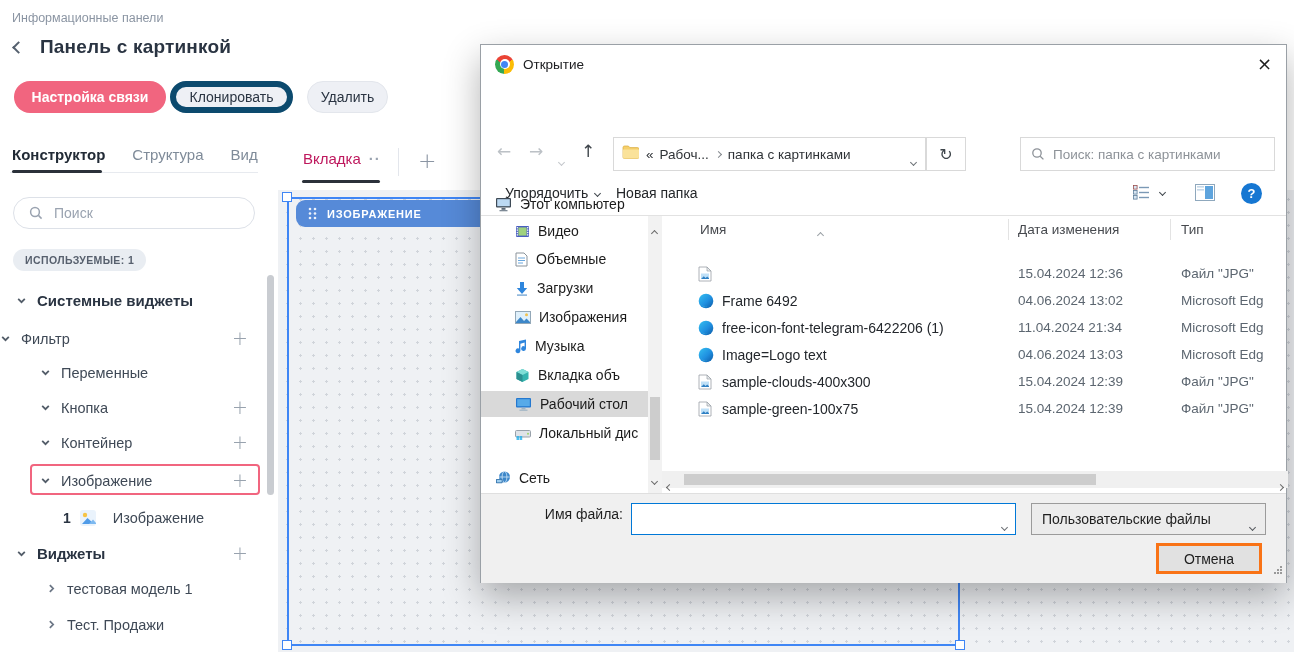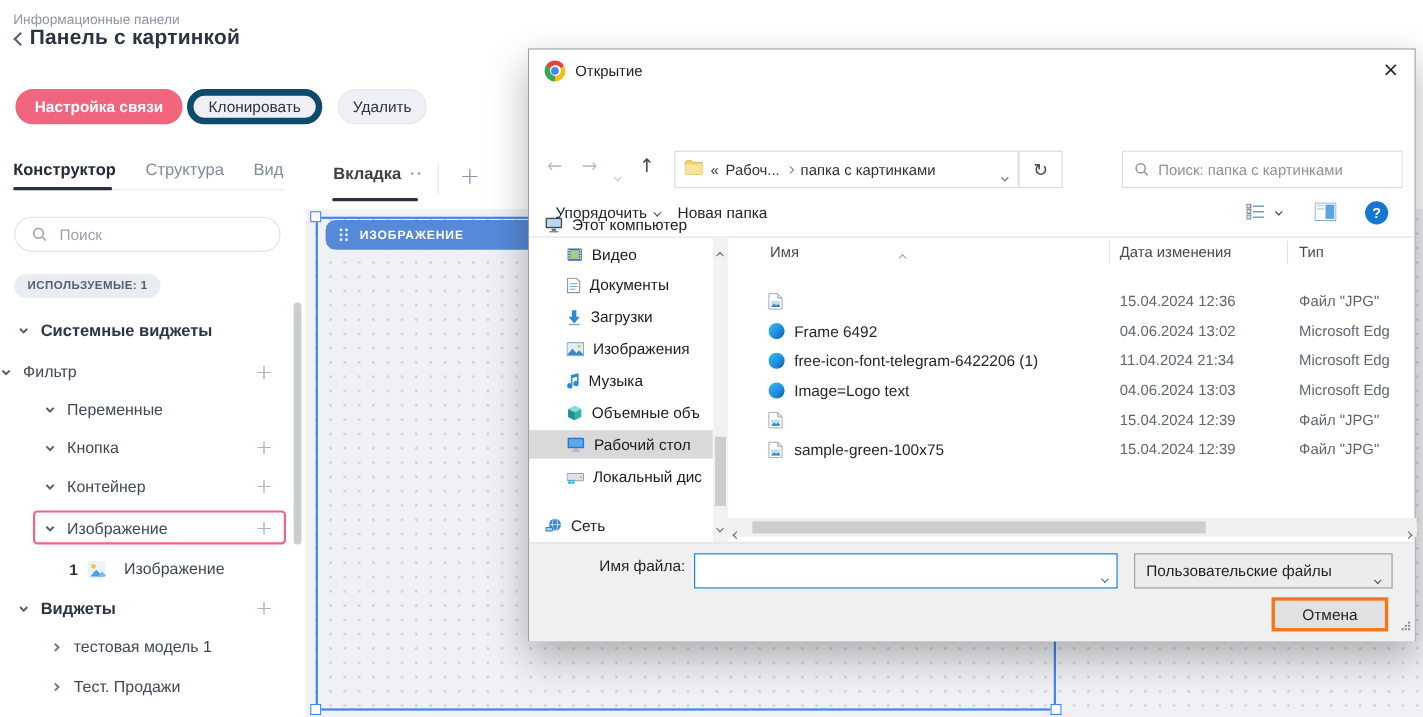--- a/index.html
+++ b/index.html
@@ -3,21 +3,21 @@
 <meta charset="utf-8">
 <style>
   * { margin:0; padding:0; box-sizing:border-box; }
   html,body { width:1294px; height:652px; overflow:hidden; background:#fff;
     font-family:"Liberation Sans","DejaVu Sans",sans-serif; }
   .abs { position:absolute; }
   .glyph { font-family:"DejaVu Sans",sans-serif; }
 
   
   #app-breadcrumb { left:12px; top:11px; font-size:12.5px; color:#8b95a3; }
-  #title-row { left:14px; top:24px; display:flex; align-items:center; gap:4px; }
+  #title-row { left:14px; top:36px; display:flex; align-items:center; gap:17px; }
   #back-ch { color:#55606e; cursor:pointer; display:inline-flex; }
   #page-title { font-size:19px; font-weight:700; color:#2a3442; letter-spacing:.2px; }
 
   .pill { position:absolute; top:81px; height:32px; border-radius:17px; display:flex;
     align-items:center; justify-content:center; font-size:14px; cursor:pointer; }
   #btn-primary { left:14px; width:152px; background:#f1657f; color:#fff; font-weight:600; }
   #btn-clone { left:170px; width:123px; background:#eef0f5; border:6px solid #0c4a6e; color:#2a3442; }
   #btn-delete { left:307px; width:81px; background:#eef0f5; border:1px solid #e3e6ec; color:#2a3442; }
 
   #tabs { left:12px; top:146px; display:flex; gap:27px; font-size:15px; }
@@ -47,21 +47,21 @@
     border-radius:4px; pointer-events:none; }
   #tree-child-num { font-size:14px; font-weight:700; color:#2a3442; margin-right:8px; }
   .wchev { color:#6b7685; display:inline-flex; margin-right:10px; }
   #sidebar-scrollbar { left:267px; top:275px; width:7px; height:220px; background:#c9ccd1; border-radius:4px; }
 
   
   #canvas { left:278px; top:190px; width:1016px; height:462px; background:#eff1f4;
     background-image:radial-gradient(circle,#d0d4da 1.1px,transparent 1.4px);
     background-size:13px 13px; background-position:3px 3px; }
   #canvas-tab { left:303px; top:150px; display:flex; align-items:center; }
-  #canvas-tab-label { font-size:15px; font-weight:700; color:#404040; }
+  #canvas-tab-label { font-size:15px; font-weight:400; color:#be185d; }
   #canvas-tab-menu { color:#9aa3b0; font-size:15px; font-weight:700; margin-left:8px; letter-spacing:1px; }
   #canvas-tab-sep { left:398px; top:148px; width:1px; height:28px; background:#e3e6ec; }
   #canvas-add-tab { left:418px; top:148px; font-size:22px; font-weight:300; color:#8b95a3; cursor:pointer; }
   #canvas-tab-underline { left:302px; top:180px; width:78px; height:3px; background:#2b313a; border-radius:2px; }
 
   #widget-sel { left:287px; top:197px; width:673px; height:449px; border:2px solid #3f86f5; }
   .handle { position:absolute; width:10px; height:10px; background:#fff; border:1.5px solid #3f86f5; }
   #widget-header { left:296px; top:200px; width:656px; height:27px; background:#568ad8;
     border-radius:9px; display:flex; align-items:center; padding:0 12px; color:#fff; }
   #widget-title { font-size:11px; font-weight:700; letter-spacing:.8px; margin-left:10px; }
@@ -442,21 +442,21 @@
     <span class="nico">
         <svg width="13" height="15" viewBox="0 0 13 15">
           <path d="M1 1h8l3 3v10H1z" fill="#fff" stroke="#8a939b"></path>
           <g stroke="#6aa7dd" stroke-width="1">
             <line x1="3" y1="6" x2="10" y2="6"></line>
             <line x1="3" y1="8.5" x2="10" y2="8.5"></line>
             <line x1="3" y1="11" x2="8" y2="11"></line>
           </g>
         </svg>
       </span>
-    <span class="nlbl">Документы</span>
+    <span class="nlbl">Объемные</span>
   </div>
   <div class="dnav-row" style="top:230px; padding-left:34px;">
     <span class="nico">
         <svg width="14" height="15" viewBox="0 0 14 15">
           <path d="M5 1h4v6h3.2L7 13 1.8 7H5z" fill="#2f86dd"></path>
           <rect x="2" y="13.4" width="10" height="1.4" fill="#7aa9d4"></rect>
         </svg>
       </span>
     <span class="nlbl">Загрузки</span>
   </div>
@@ -479,21 +479,21 @@
     <span class="nlbl">Музыка</span>
   </div>
   <div class="dnav-row" style="top:317px; padding-left:34px;">
     <span class="nico">
         <svg width="15" height="15" viewBox="0 0 15 15">
           <path d="M7.5 1l6 3v7l-6 3-6-3V4z" fill="#35b3ae"></path>
           <path d="M7.5 1l6 3-6 3-6-3z" fill="#7fded6"></path>
           <path d="M7.5 7v7l-6-3V4z" fill="#2b8f90"></path>
         </svg>
       </span>
-    <span class="nlbl">Объемные объ</span>
+    <span class="nlbl">Вкладка объ</span>
   </div>
   <div class="dnav-row sel" style="top:346px; padding-left:34px;">
     <span class="nico">
         <svg width="17" height="14" viewBox="0 0 17 14">
           <rect x="1" y="1" width="15" height="9.5" rx="1" fill="#2478cf"></rect>
           <rect x="2.2" y="2.2" width="12.6" height="7" fill="#57aae8"></rect>
           <rect x="6.5" y="10.8" width="4" height="1.6" fill="#9fb3c4"></rect>
           <rect x="4.5" y="12.6" width="8" height="1.2" fill="#9fb3c4"></rect>
         </svg>
       </span>
@@ -595,20 +595,21 @@
     </div>
     <div class="frow" style="top:152px;">
       <span class="fico">
           <svg width="14" height="16" viewBox="0 0 14 16">
             <path d="M1 1h8l4 4v10H1z" fill="#fff" stroke="#9aa0a6" stroke-width=".8"></path>
             <path d="M9 1l4 4H9z" fill="#e8eaed" stroke="#9aa0a6" stroke-width=".7"></path>
             <rect x="3" y="7.5" width="8" height="5.5" fill="#bfe0f7"></rect>
             <path d="M3 13l2.8-2.8 1.8 1.8 1.6-1.6 1.8 1.8v.8z" fill="#2f80c3"></path>
           </svg>
         </span>
+      <span class="fname">sample-clouds-400x300</span>
       <span class="fdate">15.04.2024 12:39</span>
       <span class="ftype">Файл "JPG"</span>
     </div>
     <div class="frow" style="top:179px;">
       <span class="fico">
           <svg width="14" height="16" viewBox="0 0 14 16">
             <path d="M1 1h8l4 4v10H1z" fill="#fff" stroke="#9aa0a6" stroke-width=".8"></path>
             <path d="M9 1l4 4H9z" fill="#e8eaed" stroke="#9aa0a6" stroke-width=".7"></path>
             <rect x="3" y="7.5" width="8" height="5.5" fill="#bfe0f7"></rect>
             <path d="M3 13l2.8-2.8 1.8 1.8 1.6-1.6 1.8 1.8v.8z" fill="#2f80c3"></path>

